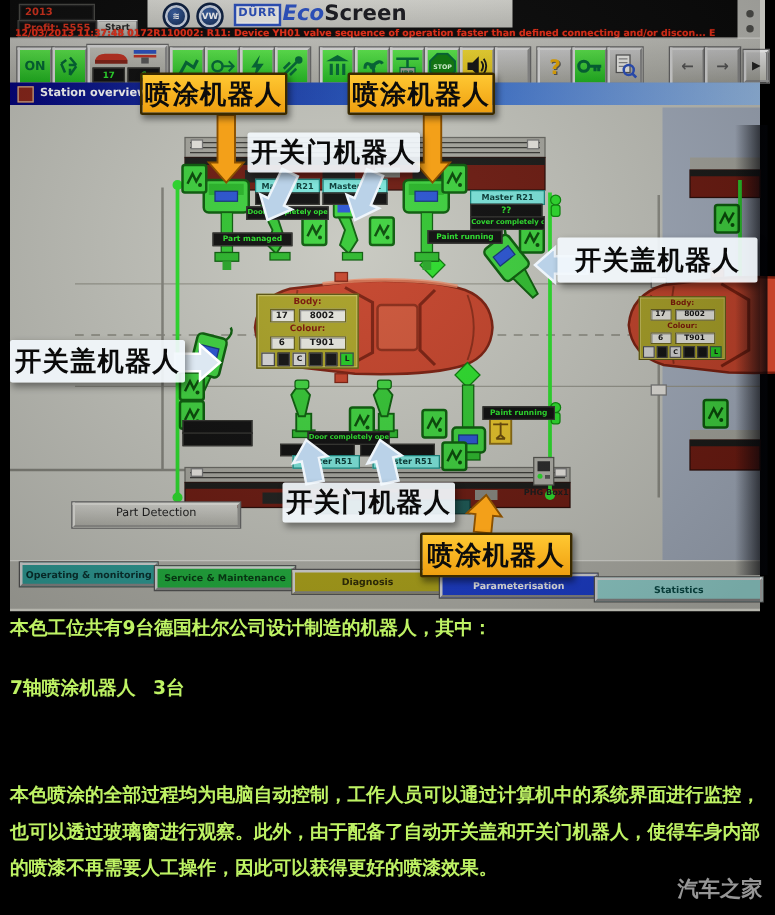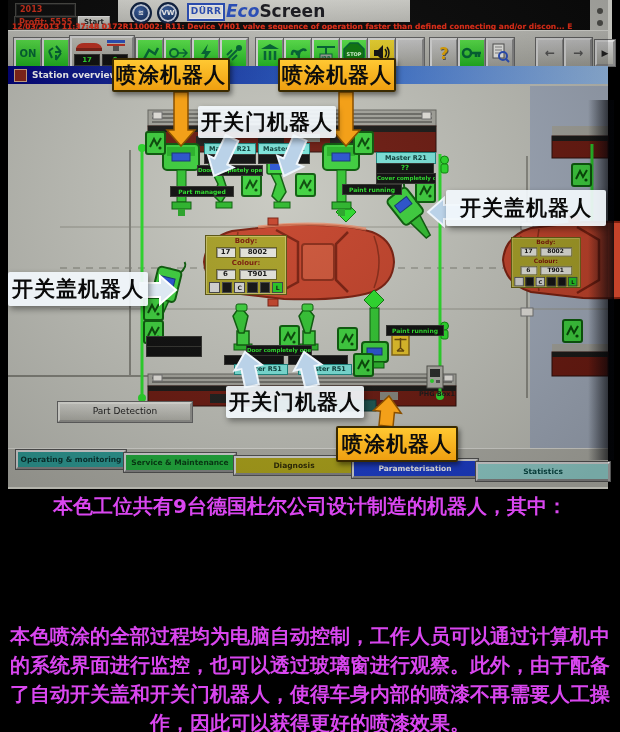--- a/index.html
+++ b/index.html
@@ -54,21 +54,21 @@
         color:#111;font-size:7px;font-weight:bold;text-align:center;line-height:9px;}
   .chiprow{display:flex;gap:2px;margin-top:2px;}
   .ichip{width:9px;height:9px;border:1px solid #444;font-size:6px;font-weight:bold;text-align:center;line-height:9px;color:#111;}
   
   .lbl-yellow{background:linear-gradient(#ffc832,#ef9f10);border:2px solid #3a2a00;border-radius:2px;
               color:#0c0c0c;font-size:21px;font-weight:900;text-align:center;
               box-shadow:2px 3px 5px rgba(0,0,0,.45);letter-spacing:1px;}
   .lbl-white{background:rgba(242,247,252,.93);border-radius:2px;color:#0a0a0a;font-size:21px;font-weight:900;
              text-align:center;box-shadow:2px 3px 6px rgba(0,0,0,.4);letter-spacing:1px;}
   
-  .cap{color:#d946ef;font-size:20px;font-weight:600;text-align:center;}
+  .cap{color:#bef264;font-size:15px;font-weight:600;}
   .cap b{font-weight:900;}
   .watermark{color:#969696;font-size:17px;font-weight:bold;}
   .glare{background:radial-gradient(ellipse at 45% 40%,rgba(255,255,255,.05),rgba(0,0,0,.22) 95%);pointer-events:none;}
   .edge-shadow{background:linear-gradient(to right,rgba(0,0,0,0),rgba(3,4,8,.85));pointer-events:none;}
 </style>
 </head>
 <body>
 
 <div id="stage">
 
@@ -430,15 +430,17 @@
 
   <div class="abs lbl-yellow" style="left:112px;top:58px;width:114px;height:30px;line-height:30px;">喷涂机器人</div>
   <div class="abs lbl-yellow" style="left:278px;top:58px;width:114px;height:30px;line-height:30px;">喷涂机器人</div>
   <div class="abs lbl-white" style="left:198px;top:106px;width:138px;height:32px;line-height:32px;">开关门机器人</div>
   <div class="abs lbl-white" style="left:446px;top:190px;width:160px;height:36px;line-height:36px;">开关盖机器人</div>
   <div class="abs lbl-white" style="left:8px;top:272px;width:140px;height:34px;line-height:34px;">开关盖机器人</div>
   <div class="abs lbl-white" style="left:226px;top:386px;width:138px;height:32px;line-height:32px;">开关门机器人</div>
   <div class="abs lbl-yellow" style="left:336px;top:426px;width:118px;height:32px;line-height:32px;">喷涂机器人</div>
 
   <div class="abs cap" style="left:8px;top:493px;width:604px;"><span>本色工位共有</span><b>9台</b><span>德国杜尔公司设计制造的机器人，其中：</span></div>
+  <div class="abs cap" style="left:8px;top:541px;"><span>7轴喷涂机器人</span><b style="margin-left:14px;">3台</b></div>
   <div class="abs cap" style="left:8px;top:622px;width:604px;line-height:29px;">本色喷涂的全部过程均为电脑自动控制，工作人员可以通过计算机中的系统界面进行监控，也可以透过玻璃窗进行观察。此外，由于配备了自动开关盖和开关门机器人，使得车身内部的喷漆不再需要人工操作，因此可以获得更好的喷漆效果。</div>
+  <div class="abs watermark" style="left:500px;top:700px;width:110px;text-align:right;">汽车之家</div>
 
 </div>
 
 </body></html>

